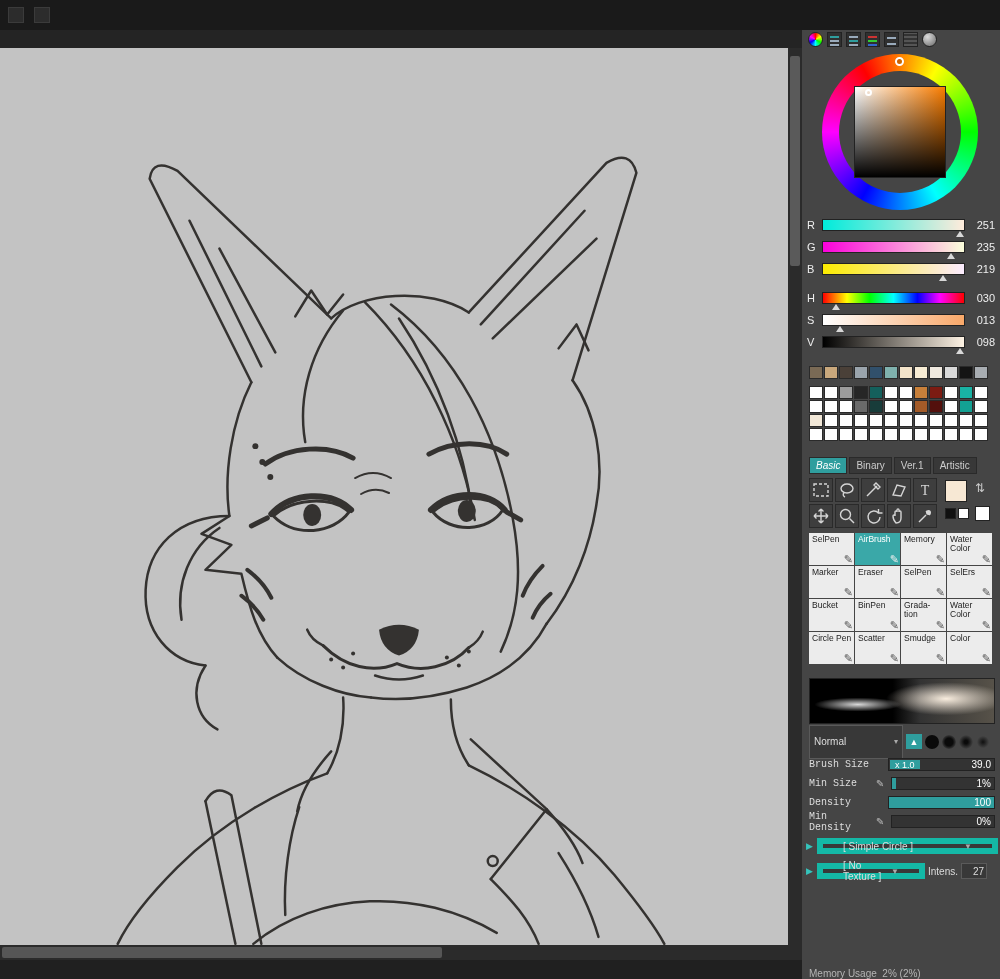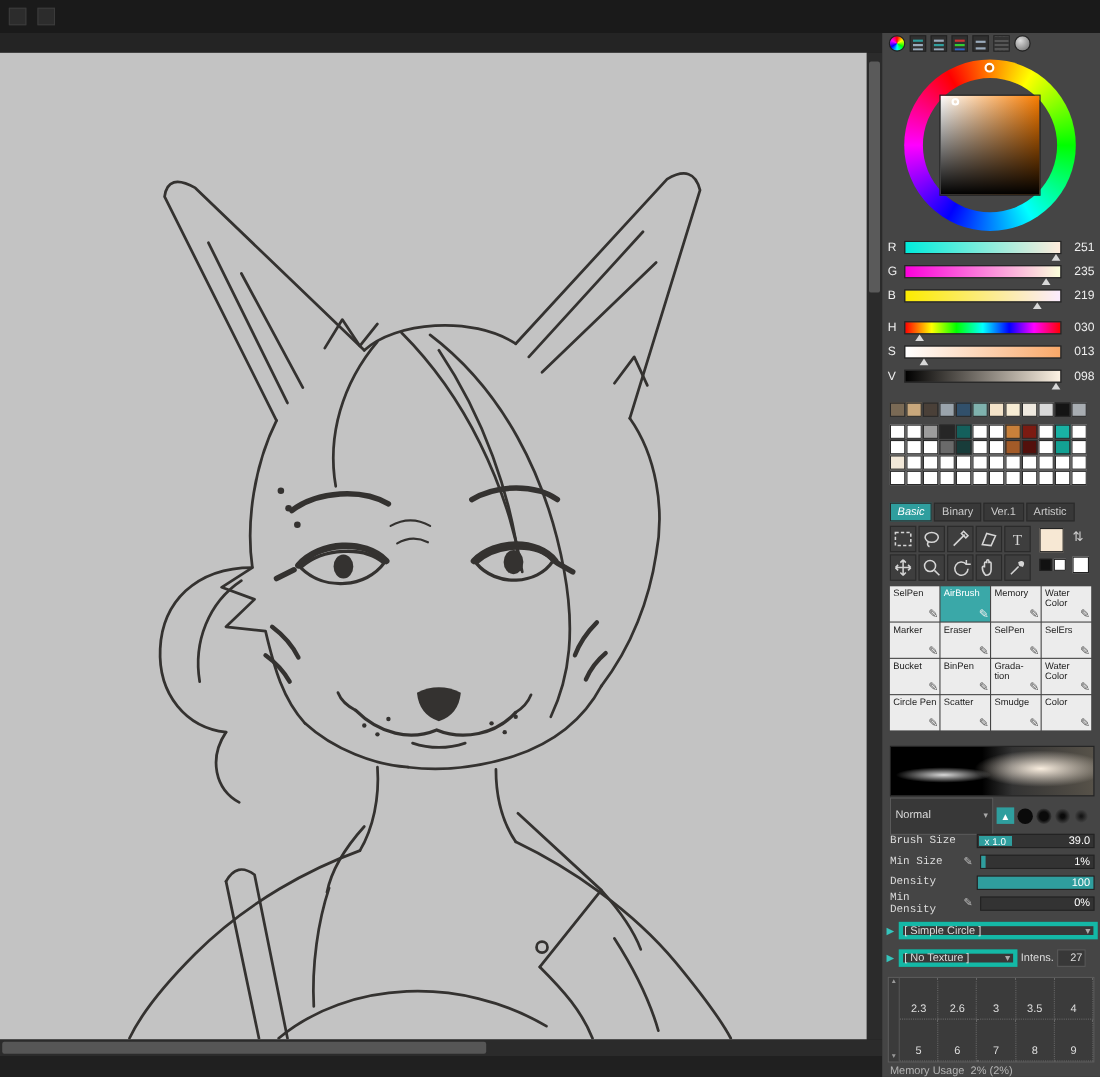--- a/index.html
+++ b/index.html
@@ -79,21 +79,21 @@
   .prow { display:flex; align-items:center; height:19px; gap:3px; }
   .plbl { width:64px; font-size:10px; color:#ddd;font-family:Liberation Mono, monospace; }
   .pico-pen { width:12px; font-size:10px; color:#bbb; }
   .ptrack { flex:1; height:13px; background:#333; border:1px solid #222; position:relative; }
   .pfill { position:absolute; left:0; top:0; bottom:0; background:#2f9e9e; }
   .pbadge { position:absolute; left:1px; top:1px; bottom:1px; padding:0 5px; background:#2f9e9e; color:#fff; font-size:9px; display:flex; align-items:center; }
   .pval { position:absolute; right:3px; top:0; bottom:0; display:flex; align-items:center; font-size:10px; color:#fff; }
   
   .ddrow { position:absolute; left:4px; width:192px; height:16px; display:flex; align-items:center; gap:3px; }
   .dd-arrow { color:#35c4bc; font-size:9px; width:8px; }
-  .ddbox { height:16px; background:#383838; border:4px solid #14b8a6; color:#ddd; font-size:10px; display:flex; align-items:center; justify-content:space-between; padding:0 1px; }
+  .ddbox { height:16px; background:#383838; border:6px solid #14b8a6; color:#ddd; font-size:10px; display:flex; align-items:center; justify-content:space-between; padding:0 20px; }
   .dd-caret { color:#aaa; font-size:8px; }
   .intens-lbl { font-size:10px; color:#ddd; }
   .intens-box { width:26px; height:16px; background:#383838; border:1px solid #5a5a5a; color:#ddd; font-size:10px; display:flex; align-items:center; justify-content:flex-end; padding:0 2px; }
   
   #quick { position:absolute; left:5px; top:858px; width:188px; height:78px; background:#3b3b3b; border:1px solid #5e5e5e; display:flex; }
   #qgutter { width:10px; border-right:1px solid #555; display:flex; flex-direction:column; justify-content:space-between; align-items:center; padding:1px 0; color:#999; font-size:6px; }
   #qcells { flex:1; display:grid; grid-template-columns:repeat(5,1fr); grid-auto-rows:38px; }
   .qcell { border-right:1px dotted #666; border-bottom:1px dotted #666; color:#ddd; font-size:10px; display:flex; align-items:flex-end; justify-content:center; padding-bottom:3px; }
   
   #status { position:absolute; left:7px; top:938px; font-size:10px; color:#b5b5b5; white-space:pre; }
@@ -490,33 +490,15 @@
     <div class="ddbox" style="width:108px">
       <span>[ No Texture ]</span>
       <span class="dd-caret">▼</span>
     </div>
     <span class="intens-lbl">Intens.</span>
     <div class="intens-box">
       <span>27</span>
     </div>
   </div>
 
-  <div id="quick">
-    <div id="qgutter">
-      <span>▲</span>
-      <span>▼</span>
-    </div>
-    <div id="qcells">
-        <div class="qcell">2.3</div>
-        <div class="qcell">2.6</div>
-        <div class="qcell">3</div>
-        <div class="qcell">3.5</div>
-        <div class="qcell">4</div>
-        <div class="qcell">5</div>
-        <div class="qcell">6</div>
-        <div class="qcell">7</div>
-        <div class="qcell">8</div>
-        <div class="qcell">9</div>
-      </div>
-  </div>
 
   <div id="status">Memory Usage  2% (2%)</div>
 </div>
 
 </body></html>

